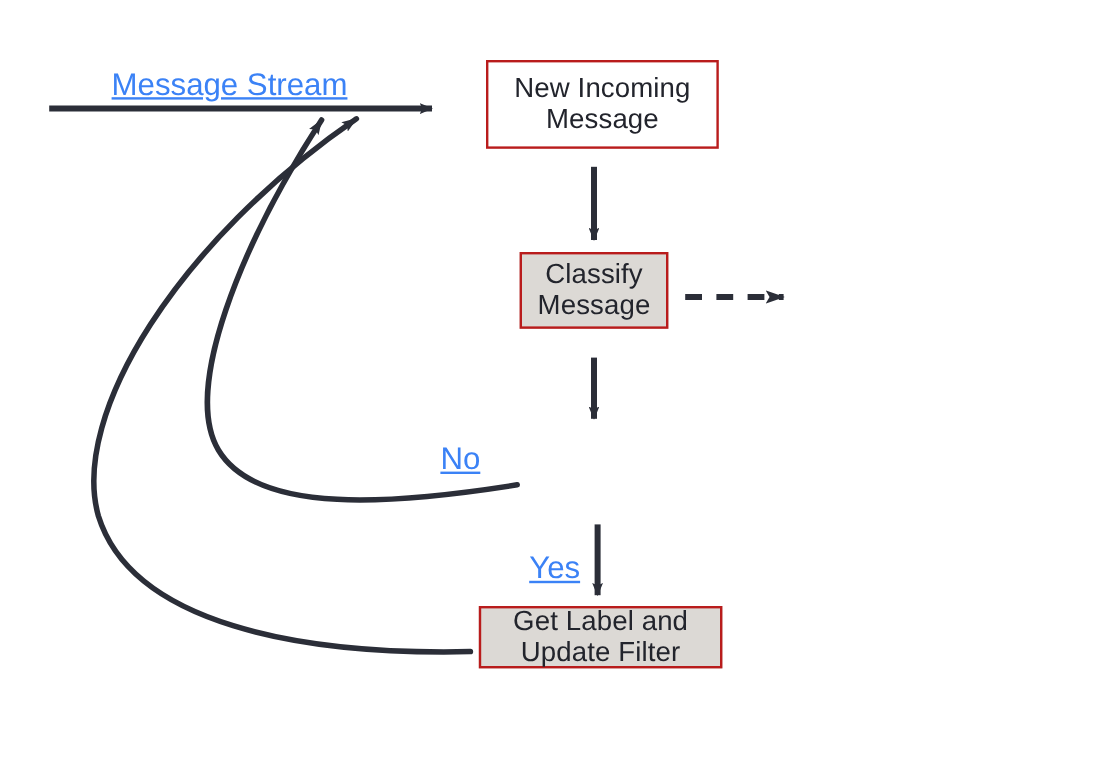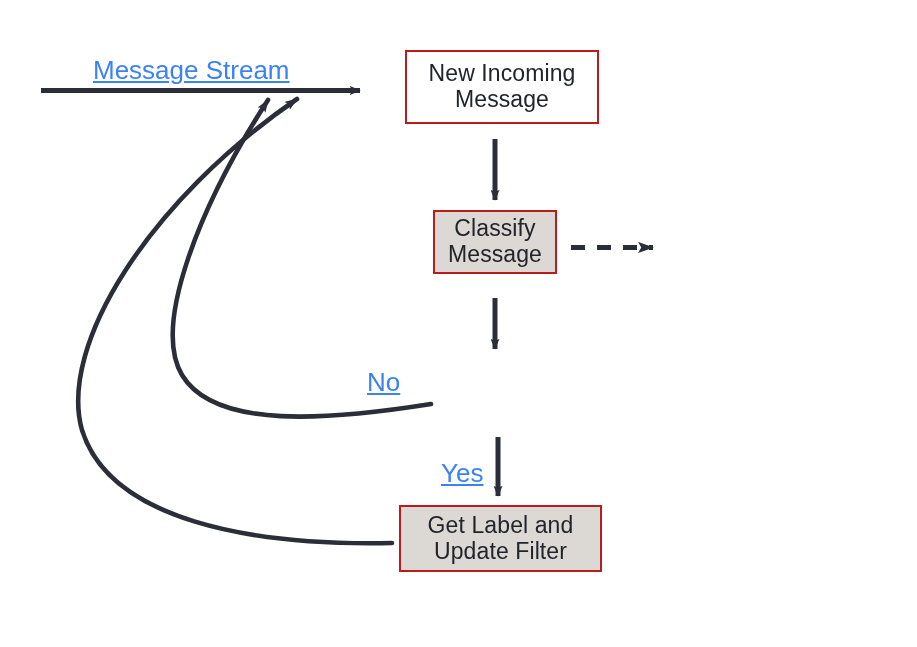--- a/index.html
+++ b/index.html
@@ -61,21 +61,21 @@
   #node-classify-message {
     left: 433px; top: 210px; width: 124px; height: 64px;
   }
   #node-output-ham-or-spam {
     left: 664px; top: 212px; width: 189px; height: 69px;
   }
   #node-request-label {
     left: 434px; top: 358px; width: 130px; height: 65px;
   }
   #node-get-label-update-filter {
-    left: 399px; top: 505px; width: 203px; height: 67px;
+    left: 399px; top: 505px; width: 203px; height: 52px;
   }
   #label-message-stream {
     left: 93px; top: 57px;
   }
   #label-no {
     left: 367px; top: 369px; text-align: center;
   }
   #label-yes {
     left: 441px; top: 460px;
   }

